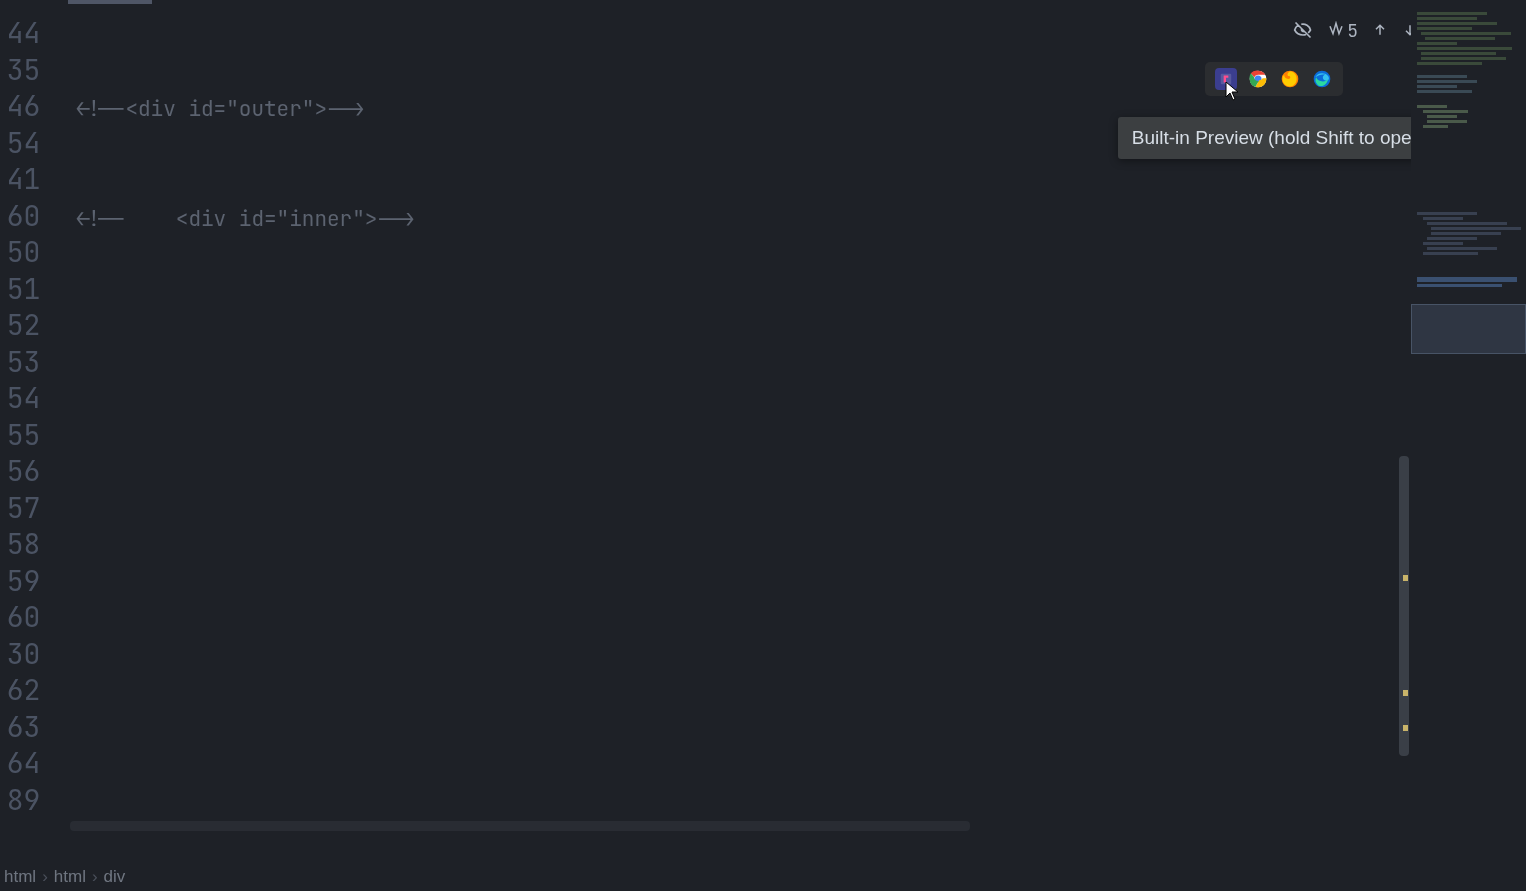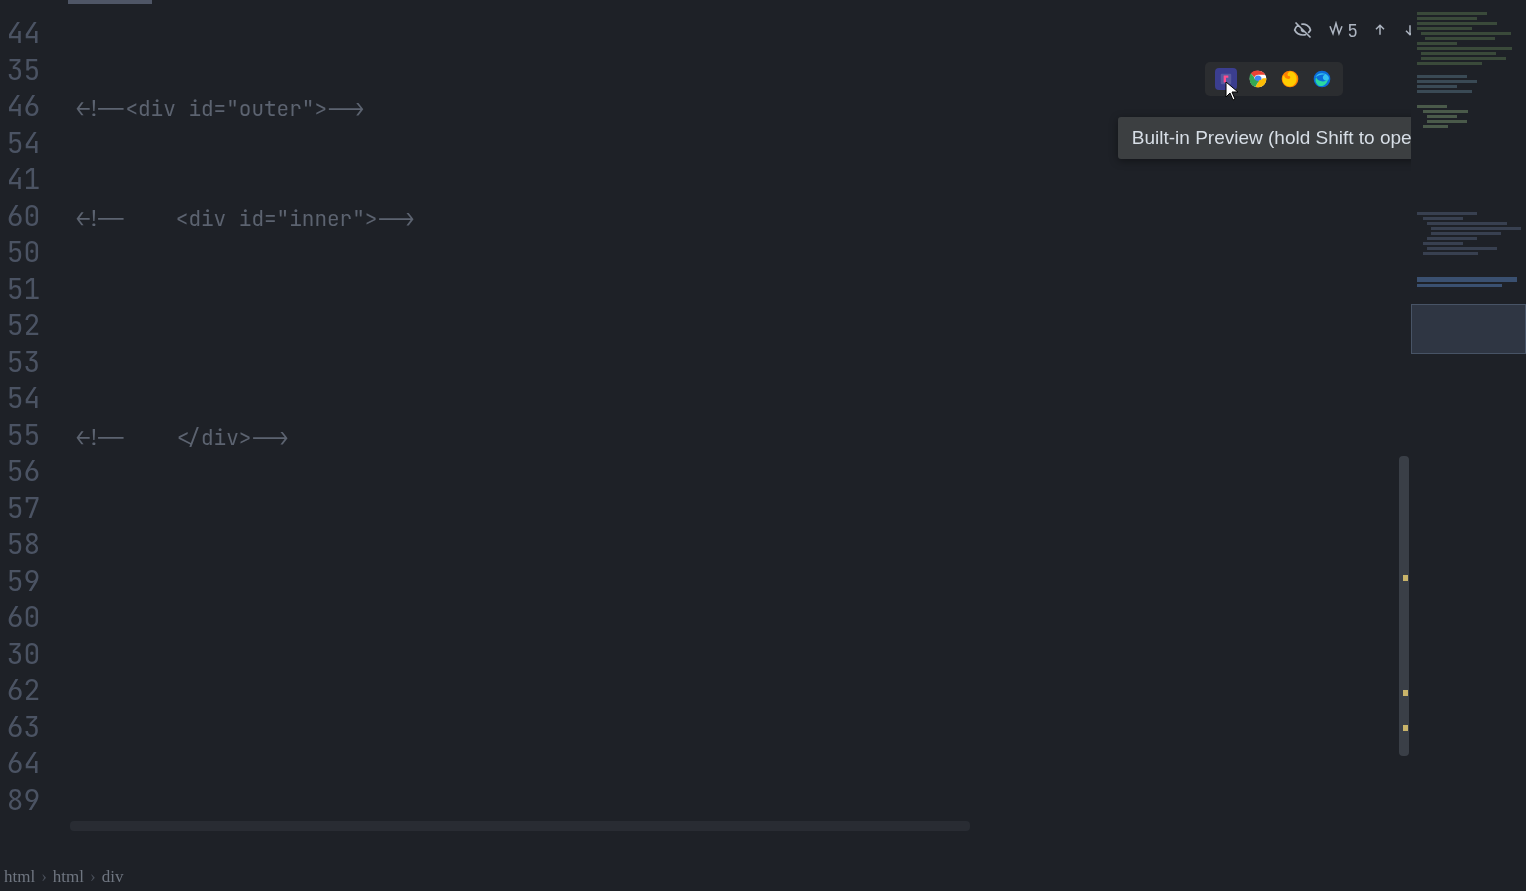--- a/index.html
+++ b/index.html
@@ -127,21 +127,21 @@
     border-radius: 4px;
     opacity: .4;
   }
   .breadcrumb {
     position: absolute;
     left: 4px;
     bottom: 0;
     height: 28px;
     color: #9199a6;
     font-size: 17px;
-    font-family: Liberation Serif, serif;
+    font-family: Liberation Sans, sans-serif;
     display: flex;
     align-items: center;
     gap: 6px;
     opacity: .7;
   }
   .breadcrumb .sep { color: #5c6370; }
   .tiny-tab {
     position: absolute;
     left: 68px; top: 0;
     width: 84px; height: 4px;
@@ -183,21 +183,20 @@
     <div>62</div>
     <div>63</div>
     <div>64</div>
     <div>89</div>
   </div>
 
   <div class="code">
     <div class="code-line"><span class="gray">&lt;!--&lt;div id="outer"&gt;--&gt;</span></div>
     <div class="code-line"><span class="gray">&lt;!--    &lt;div id="inner"&gt;--&gt;</span></div>
     <div class="code-line"></div>
-    <div class="code-line"><span class="gray">&lt;!--    &lt;/div&gt;--&gt;</span></div>
     <div class="code-line"></div>
     <div class="code-line"></div>
     
     
     
     
     
     
     
     

